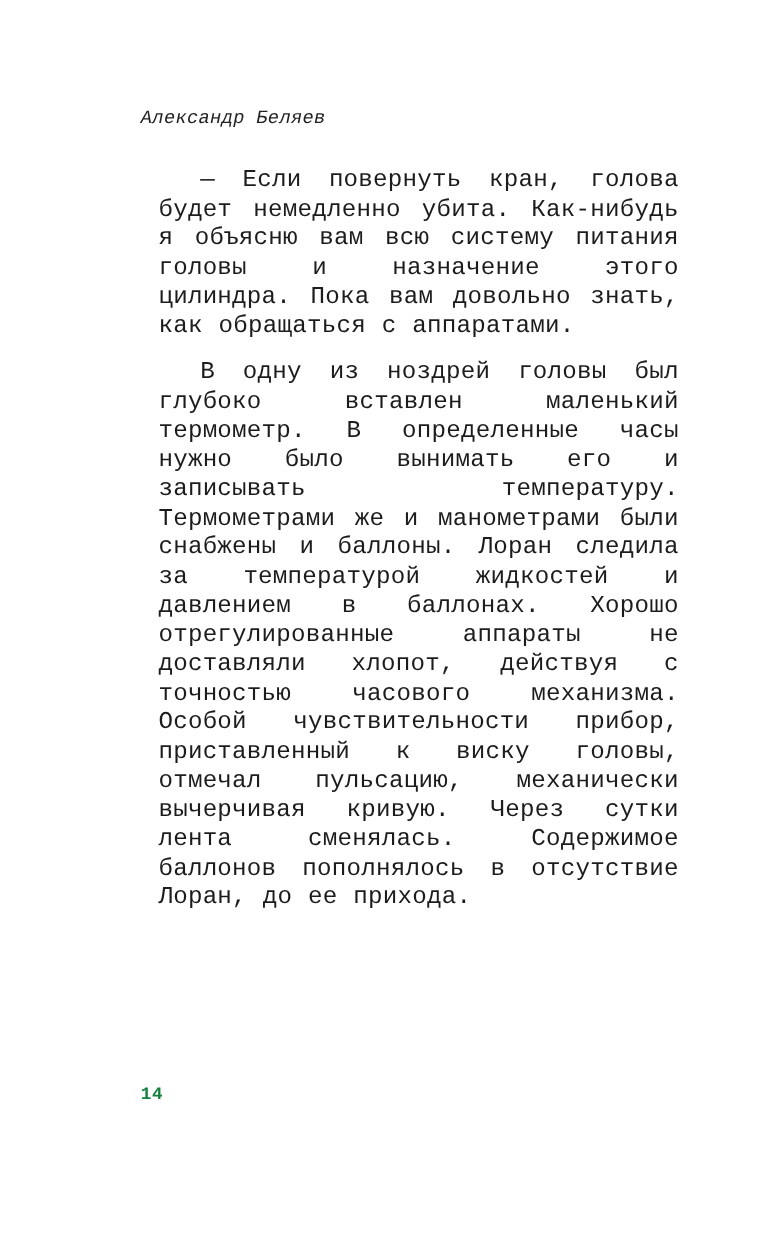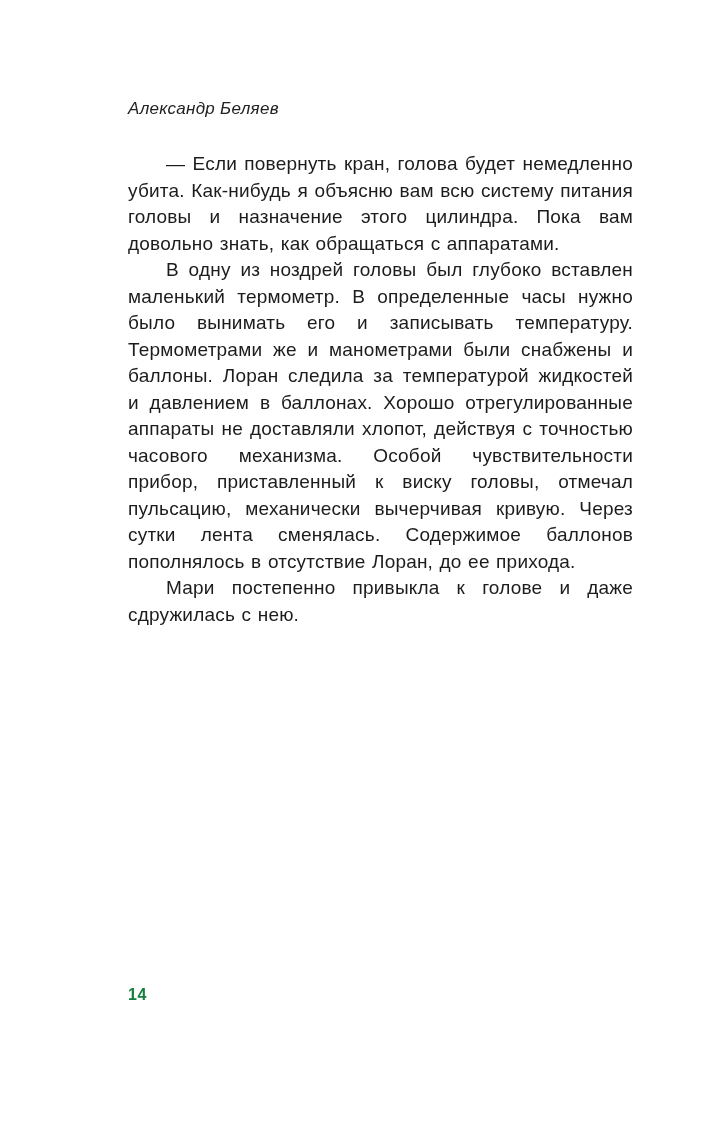--- a/index.html
+++ b/index.html
@@ -8,37 +8,37 @@
       background: #ffffff;
     }
     .page {
       position: relative;
       width: 709px;
       height: 1123px;
       background: #ffffff;
       box-sizing: border-box;
       padding: 99px 76px 0 128px;
       color: #1c1c1c;
-      font-family: Liberation Sans, sans-serif;
+      font-family: Liberation Mono, monospace;
       overflow: hidden;
     }
     .author-header {
       font-style: italic;
       font-size: 17px;
       line-height: 19px;
       letter-spacing: 0.3px;
       margin-bottom: 33px;
       color: #222222;
     }
     .body-text p {
-      margin: 0;
+      margin: 16px;
       padding: 0;
       text-indent: 38px;
       text-align: justify;
-      font-size: 19px;
+      font-size: 22px;
       line-height: 26.5px;
       letter-spacing: 0.2px;
       word-spacing: 1px;
       hyphens: auto;
       -webkit-hyphens: auto;
     }
     .page-number {
       position: absolute;
       left: 128px;
       top: 986px;
@@ -50,17 +50,16 @@
   </style>
 </head>
 <body>
 
 <div class="page">
   <div class="author-header">Александр Беляев</div>
 
   <div class="body-text">
       <p>— Если повернуть кран, голова будет немедленно убита. Как-нибудь я объясню вам всю систему питания головы и назначение этого цилиндра. Пока вам довольно знать, как обращаться с аппаратами.</p>
       <p>В одну из ноздрей головы был глубоко вставлен маленький термометр. В определенные часы нужно было вынимать его и записывать температуру. Термометрами же и манометрами были снабжены и баллоны. Лоран следила за температурой жидкостей и давлением в баллонах. Хорошо отрегулированные аппараты не доставляли хлопот, действуя с точностью часового механизма. Особой чувствительности прибор, приставленный к виску головы, отмечал пульсацию, механически вычерчивая кривую. Через сутки лента сменялась. Содержимое баллонов пополнялось в отсутствие Лоран, до ее прихода.</p>
-      <p>Мари постепенно привыкла к голове и даже сдружилась с нею.</p>
     </div>
 
   <div class="page-number">14</div>
 </div>
 
 </body></html>

